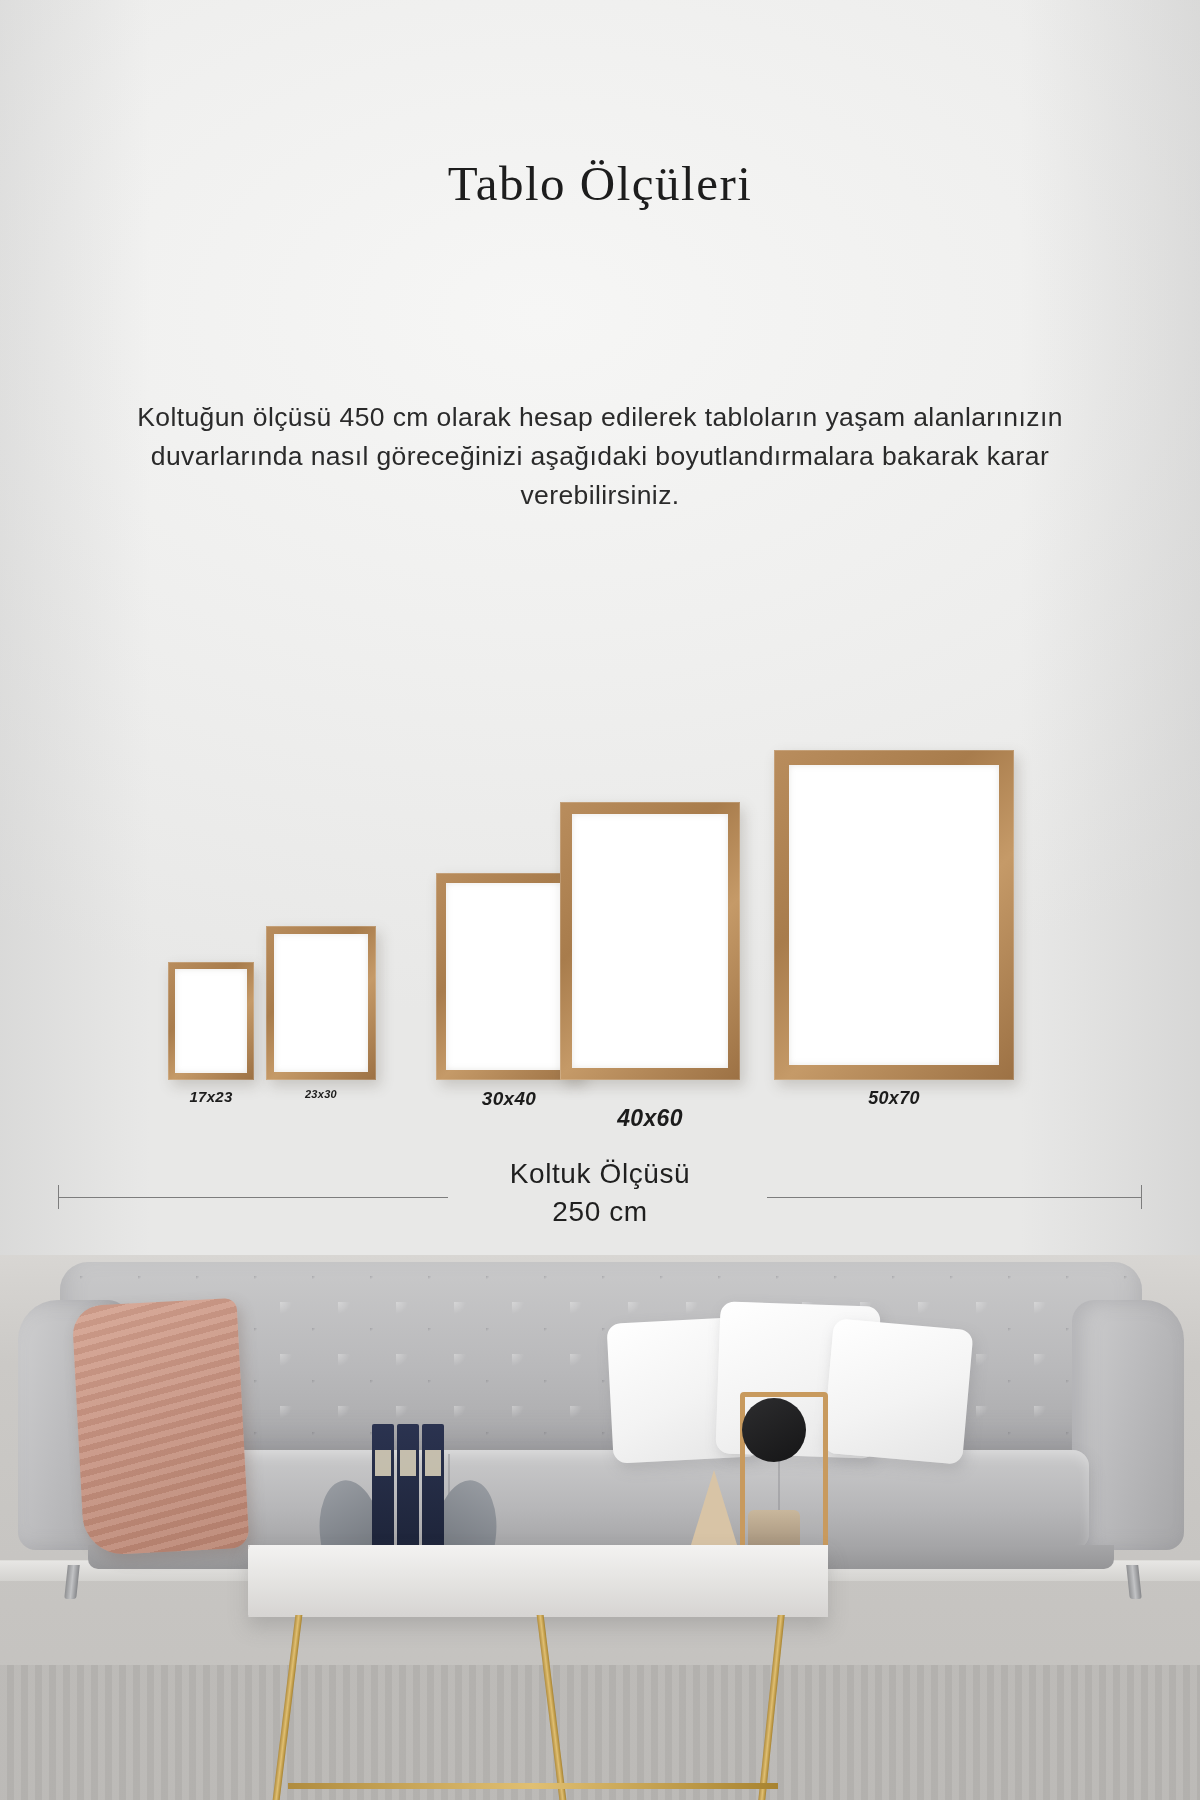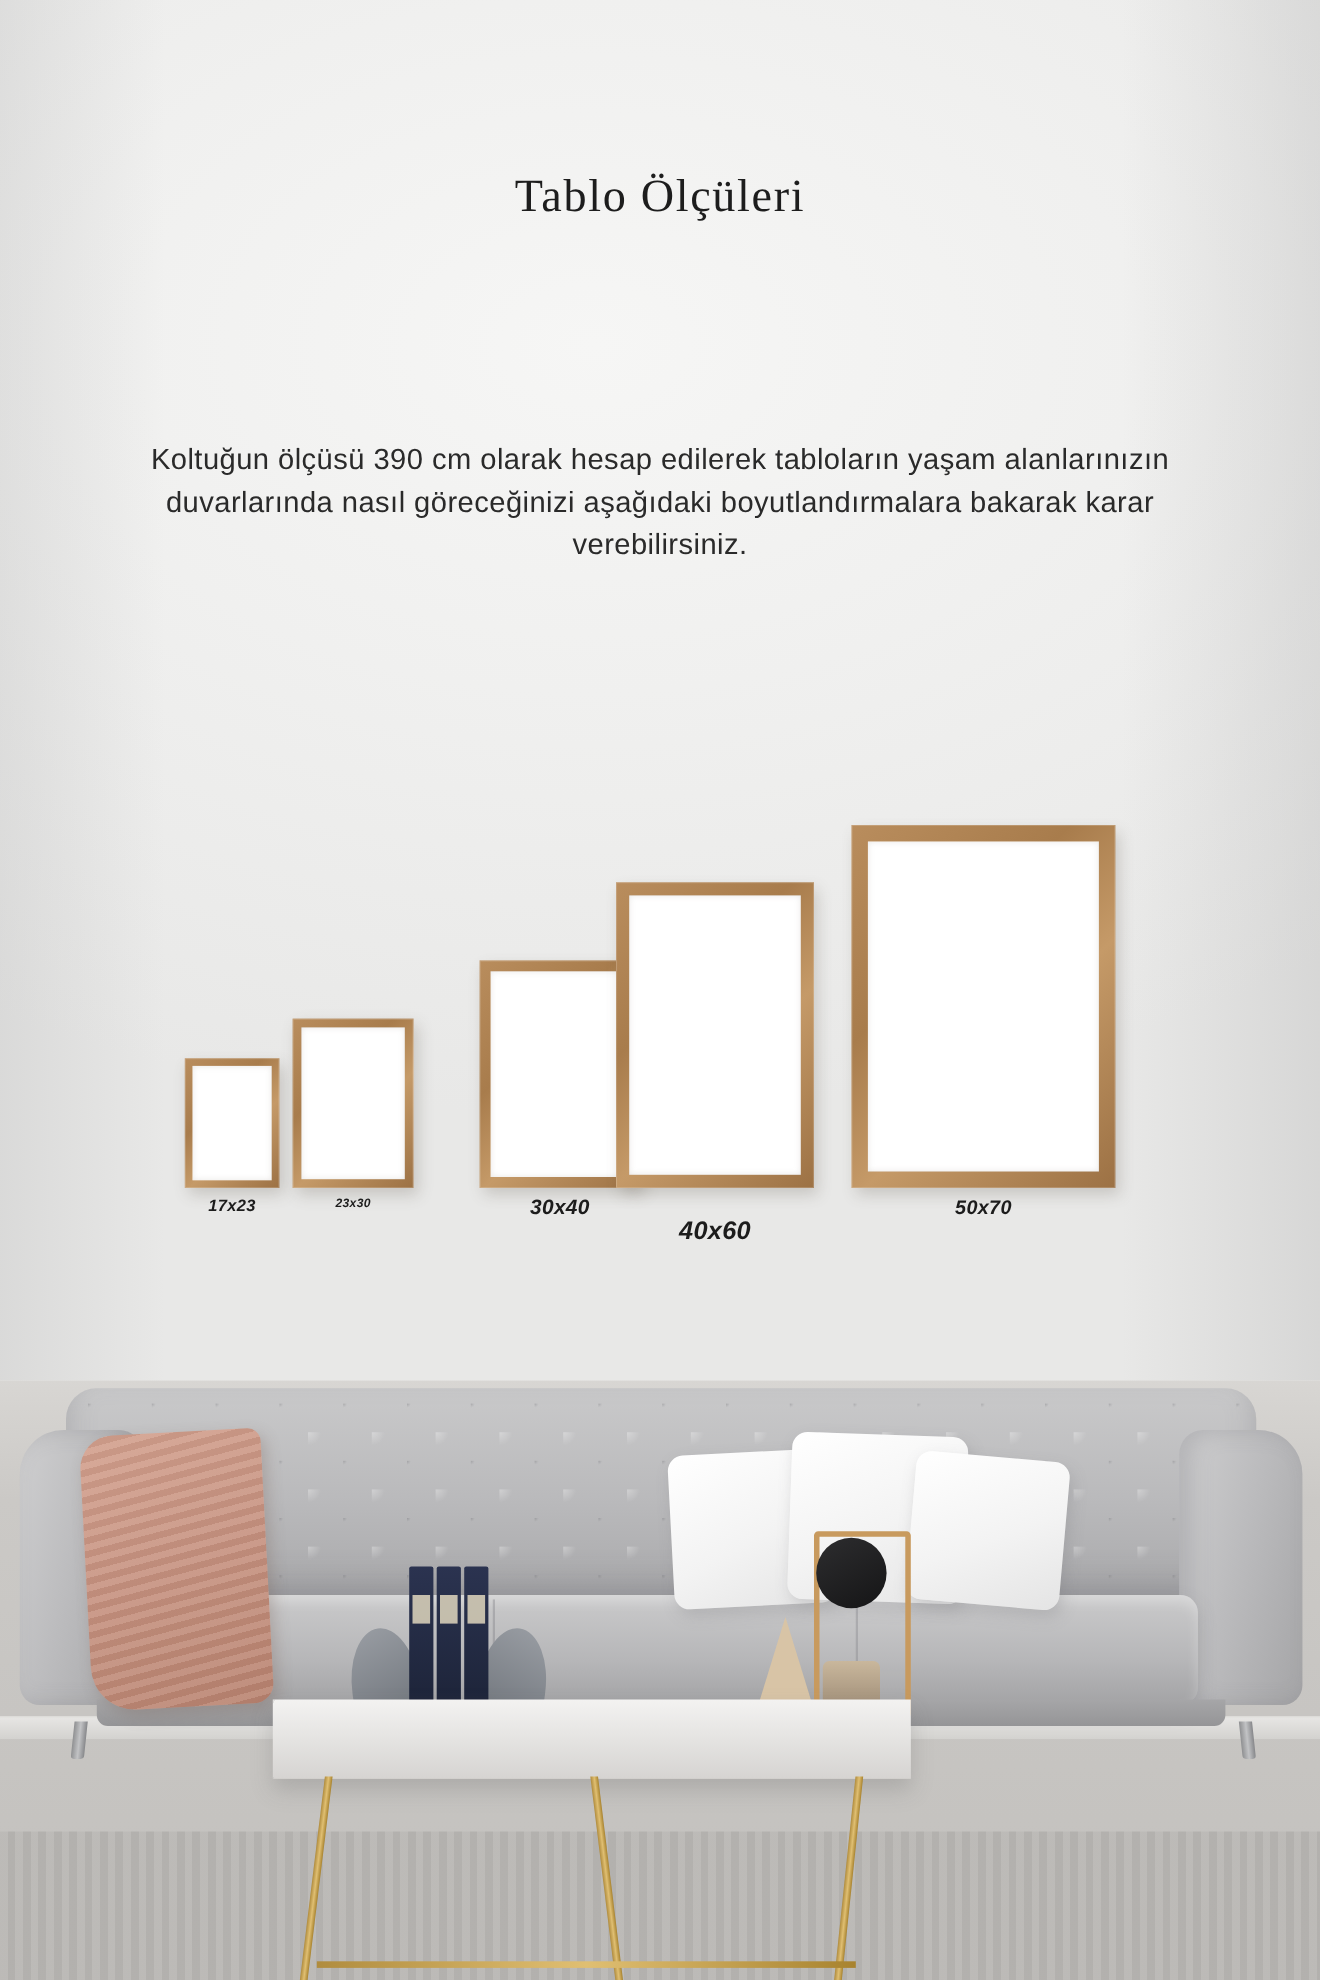--- a/index.html
+++ b/index.html
@@ -40,21 +40,21 @@
     background: linear-gradient(270deg, rgba(175,175,175,.30), rgba(175,175,175,0));
   }
 
   
   .title {
     position: absolute;
     left: 0; top: 155px;
     width: 1200px;
     text-align: center;
     font-family: "Liberation Serif", serif;
-    font-size: 42px;
+    font-size: 49px;
     letter-spacing: 1.5px;
     color: #1d1d1d;
     font-weight: 400;
   }
   .subtitle {
     position: absolute;
     left: 85px; top: 398px;
     width: 1030px;
     text-align: center;
     font-family: "Liberation Sans", sans-serif;
@@ -366,21 +366,21 @@
 <body>
 
 <div id="page">
 
   <div class="wall">
     <div class="wall-shadow-left"></div>
     <div class="wall-shadow-right"></div>
   </div>
 
   <div class="title">Tablo Ölçüleri</div>
-  <div class="subtitle">Koltuğun ölçüsü 390 cm olarak hesap edilerek tabloların yaşam alanlarınızın duvarlarında nasıl göreceğinizi aşağıdaki boyutlandırmalara bakarak karar verebilirsiniz.</div>
+  <div class="subtitle">Koltuğun ölçüsü 450 cm olarak hesap edilerek tabloların yaşam alanlarınızın duvarlarında nasıl göreceğinizi aşağıdaki boyutlandırmalara bakarak karar verebilirsiniz.</div>
 
   <div class="frames">
 
     <div class="frame-wrap" style="left:168px; width:86px; height:118px;">
       <div class="frame" style="left:0; width:86px; height:118px; padding:7px;">
         <div class="mat" style="left:7px; top:7px; right:7px; bottom:7px;"></div>
         <div class="inner-shadow"></div>
       </div>
       <div class="frame-label" style="left:-14px; top:126px; width:114px; font-size:15px;">17x23</div>
     </div>
@@ -412,20 +412,30 @@
     <div class="frame-wrap" style="left:774px; width:240px; height:330px;">
       <div class="frame" style="left:0; width:240px; height:330px; padding:15px;">
         <div class="mat" style="left:15px; top:15px; right:15px; bottom:15px;"></div>
         <div class="inner-shadow"></div>
       </div>
       <div class="frame-label" style="left:-20px; top:338px; width:280px; font-size:18px;">50x70</div>
     </div>
 
   </div>
 
+  <div class="measure">
+    <div class="measure-line-left"></div>
+    <div class="measure-line-right"></div>
+    <div class="measure-cap" style="left:58px;"></div>
+    <div class="measure-cap" style="right:58px;"></div>
+    <div class="measure-text">
+      <div>Koltuk Ölçüsü</div>
+      <div>250 cm</div>
+    </div>
+  </div>
 
   <div class="floor"></div>
   <div class="baseboard"></div>
   <div class="rug"></div>
 
   <div class="sofa">
     <div class="sofa-back">
       <div class="tufting"></div>
       <div class="tufting2"></div>
     </div>

